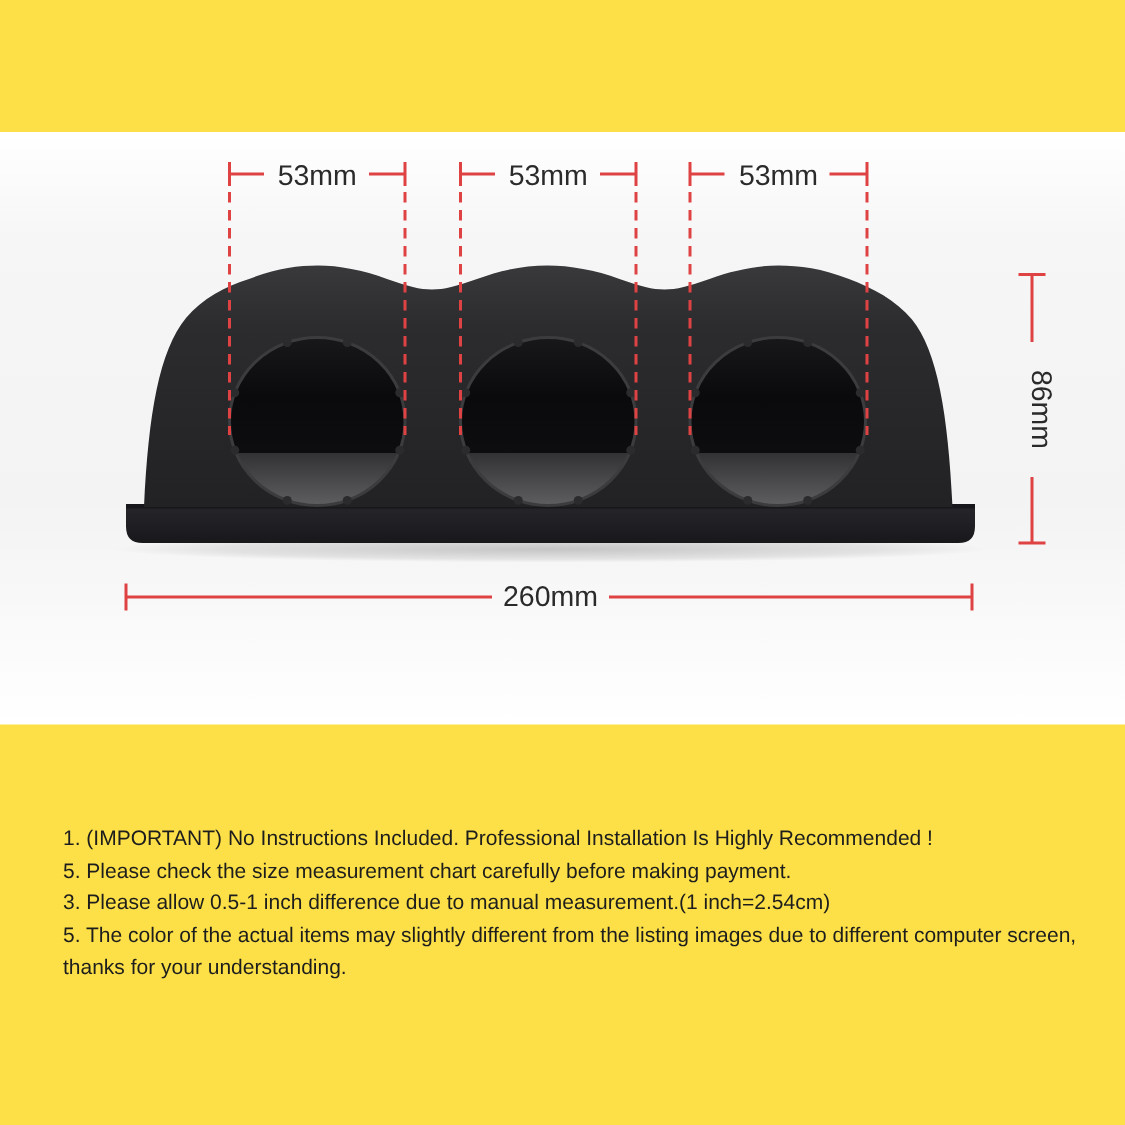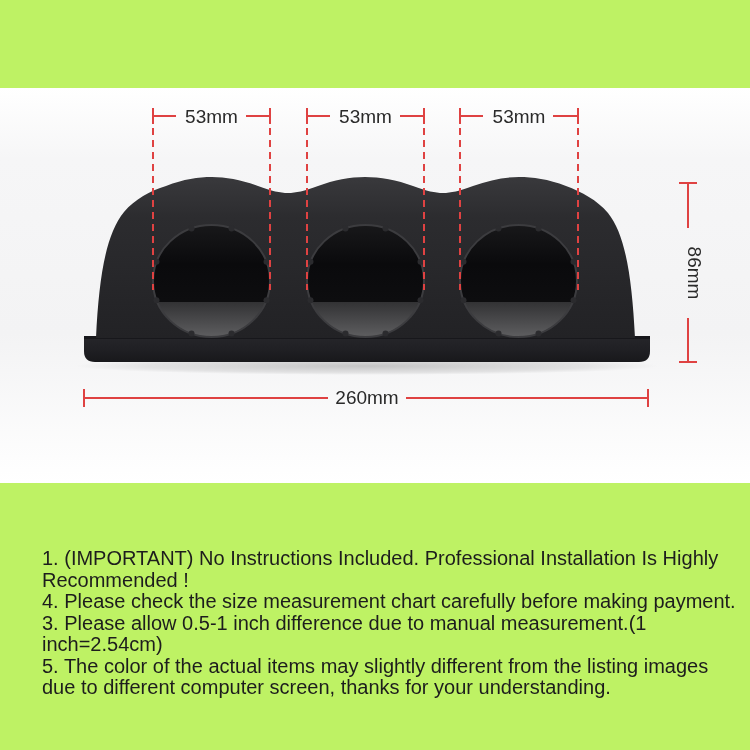--- a/index.html
+++ b/index.html
@@ -1,28 +1,28 @@
 <!DOCTYPE html>
 <html><head>
 <meta charset="utf-8">
 <style>
   html,body{margin:0;padding:0;background:#ffffff;}
   .page{
-    position:relative;width:750px;height:750px;background:#bef264;overflow:hidden;
+    position:relative;width:750px;height:750px;background:#fde047;overflow:hidden;
     font-family:"Liberation Sans",sans-serif;
   }
   .photo-svg{position:absolute;left:0;top:0;display:block;}
   svg text{font-family:"Liberation Sans",sans-serif;fill:#2a2a2a;}
   .dim-label{font-size:19px;}
   .note-section{position:absolute;left:42px;top:548px;width:700px;}
   .note-heading{
     margin:0 0 10px 2px;font-size:22px;line-height:24px;font-weight:bold;color:#ee1111;
   }
   .note-item{
-    margin:0;font-size:20px;line-height:21.5px;color:#1d1d1d;font-weight:400;
+    margin:0;font-size:14px;line-height:21.5px;color:#1d1d1d;font-weight:400;
   }
 </style>
 </head>
 <body>
 
 <div class="page">
 
   <svg class="photo-svg" width="750" height="545" viewBox="0 0 750 545">
     <defs>
       <linearGradient id="bgGrad" x1="0" y1="0" x2="0" y2="1">
@@ -190,17 +190,17 @@
 
     <text class="dim-label" x="211.5" y="123" text-anchor="middle">53mm</text>
     <text class="dim-label" x="365.5" y="123" text-anchor="middle">53mm</text>
     <text class="dim-label" x="519" y="123" text-anchor="middle">53mm</text>
     <text class="dim-label" x="688" y="273" text-anchor="middle" transform="rotate(90 688 273)">86mm</text>
     <text class="dim-label" x="367" y="404" text-anchor="middle">260mm</text>
   </svg>
 
   <section class="note-section">
     <p class="note-item">1. (IMPORTANT) No Instructions Included. Professional Installation Is Highly Recommended !</p>
-    <p class="note-item">4. Please check the size measurement chart carefully before making payment.</p>
+    <p class="note-item">5. Please check the size measurement chart carefully before making payment.</p>
     <p class="note-item">3. Please allow 0.5-1 inch difference due to manual measurement.(1 inch=2.54cm)</p>
     <p class="note-item">5. The color of the actual items may slightly different from the listing images due to different computer screen, thanks for your understanding.</p>
   </section>
 </div>
 
 </body></html>

